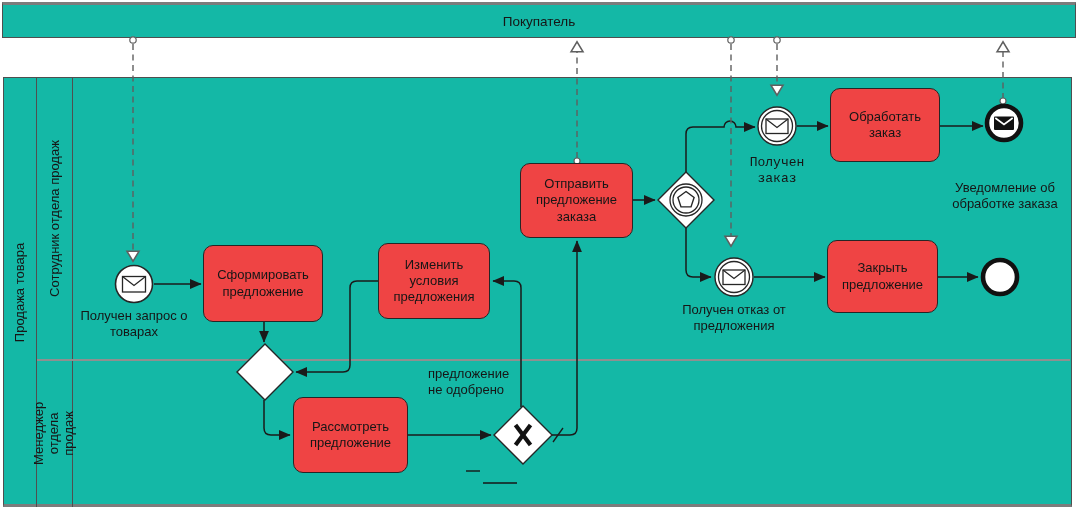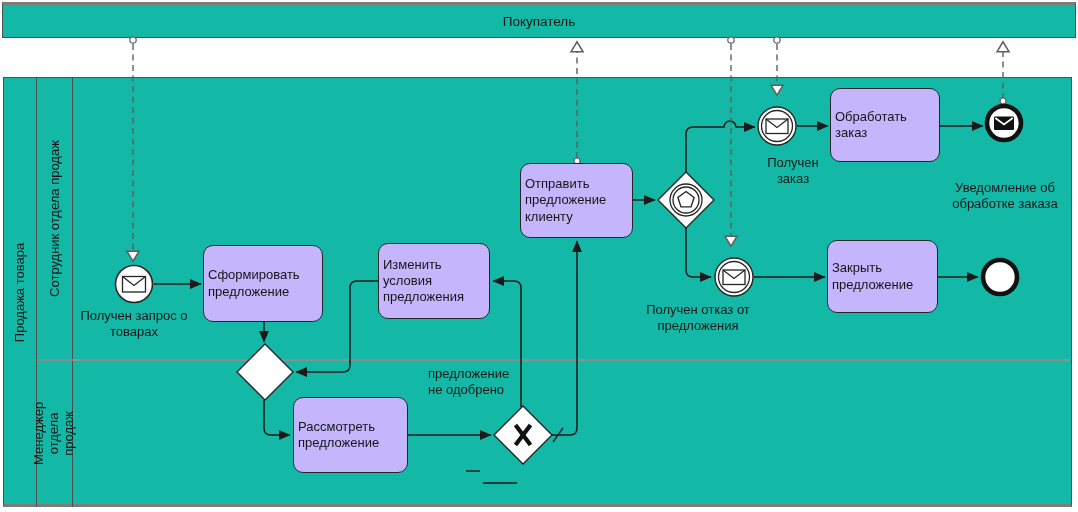--- a/index.html
+++ b/index.html
@@ -18,22 +18,22 @@
   .vcol{position:absolute;box-sizing:border-box;display:flex;align-items:center;justify-content:center;}
   #pool-label-col{left:3px;top:77px;width:34px;height:430px;border-right:1.5px solid #4f4f4f;}
   #lane1-label-col{left:37px;top:77px;width:36px;height:283px;border-right:1.5px solid #4f4f4f;}
   #lane2-label-col{left:37px;top:360px;width:36px;height:147px;border-right:1.5px solid #4f4f4f;}
   .vlabel{transform:rotate(-90deg);white-space:nowrap;font-size:13px;}
   .vlabel.wrap{white-space:normal;width:132px;display:block;text-align:center;line-height:1.15;}
   #lane-divider{position:absolute;left:37px;top:359px;width:1033px;height:2px;background:#8f8f8f;z-index:1;}
   
   #connectors{position:absolute;left:0;top:0;z-index:2;}
   
-  .task{position:absolute;z-index:3;background:#c4b5fd;border:1.5px solid #262626;border-radius:10px;
-    display:flex;align-items:center;justify-content:center;
+  .task{position:absolute;z-index:3;background:#ef4444;border:1.5px solid #262626;border-radius:10px;
+    display:flex;align-items:center;justify-content:center;text-align:center;
     font-size:13px;line-height:1.25;padding:4px;box-sizing:border-box;}
   .node{position:absolute;z-index:3;}
   .lbl{position:absolute;z-index:4;font-size:13px;line-height:1.25;text-align:center;}
   .lbl.left{text-align:left;}
 </style>
 </head>
 <body>
 
 <div id="stage">
 
@@ -98,21 +98,21 @@
 
     <g stroke="#161616" stroke-width="1.4">
       <line x1="466" y1="471" x2="480" y2="471"></line>
       <line x1="483" y1="483" x2="517" y2="483"></line>
     </g>
   </svg>
 
   <div class="task" style="left:203px;top:245px;width:120px;height:77px;">Сформировать предложение</div>
   <div class="task" style="left:378px;top:243px;width:112px;height:76px;">Изменить условия предложения</div>
   <div class="task" style="left:293px;top:397px;width:115px;height:76px;">Рассмотреть предложение</div>
-  <div class="task" style="left:520px;top:163px;width:113px;height:75px;">Отправить предложение клиенту</div>
+  <div class="task" style="left:520px;top:163px;width:113px;height:75px;">Отправить предложение заказа</div>
   <div class="task" style="left:830px;top:88px;width:110px;height:74px;">Обработать заказ</div>
   <div class="task" style="left:827px;top:240px;width:111px;height:73px;">Закрыть предложение</div>
 
   <svg class="node" style="left:112px;top:262px;" width="44" height="44">
     <circle cx="22" cy="22" r="18.5" fill="#fff" stroke="#262626" stroke-width="1.6"></circle>
     <g>
       <rect x="10.5" y="14.5" width="23" height="15.5" fill="#fff" stroke="#262626" stroke-width="1.3"></rect>
       <path d="M10.5 14.5 L22 23.5 L33.5 14.5" fill="none" stroke="#262626" stroke-width="1.3"></path>
     </g>
   </svg>
@@ -154,19 +154,19 @@
     </g>
   </svg>
   <svg class="node" style="left:656px;top:170px;" width="60" height="60">
     <path d="M30 2 L58 30 L30 58 L2 30 z" fill="#fff" stroke="#262626" stroke-width="1.4"></path>
     <circle cx="30" cy="30" r="16" fill="none" stroke="#262626" stroke-width="1.3"></circle>
     <circle cx="30" cy="30" r="13" fill="none" stroke="#262626" stroke-width="1.3"></circle>
     <path d="M30 21.5 L38.1 27.4 L35 36.9 L25 36.9 L21.9 27.4 z" fill="none" stroke="#262626" stroke-width="1.4"></path>
   </svg>
 
   <div class="lbl" style="left:74px;top:308px;width:120px;">Получен запрос о товарах</div>
-  <div class="lbl" style="left:753px;top:155px;width:80px;">Получен заказ</div>
-  <div class="lbl" style="left:638px;top:302px;width:120px;">Получен отказ от предложения</div>
+  <div class="lbl" style="left:737px;top:155px;width:80px;font-family:Liberation Mono, monospace;">Получен заказ</div>
+  <div class="lbl" style="left:674px;top:302px;width:120px;">Получен отказ от предложения</div>
   <div class="lbl" style="left:940px;top:156px;width:130px;margin-top:24px;">Уведомление об обработке заказа</div>
 
   <div class="lbl left" style="left:428px;top:366px;width:95px;">предложение не одобрено</div>
 
 </div>
 
 </body></html>

